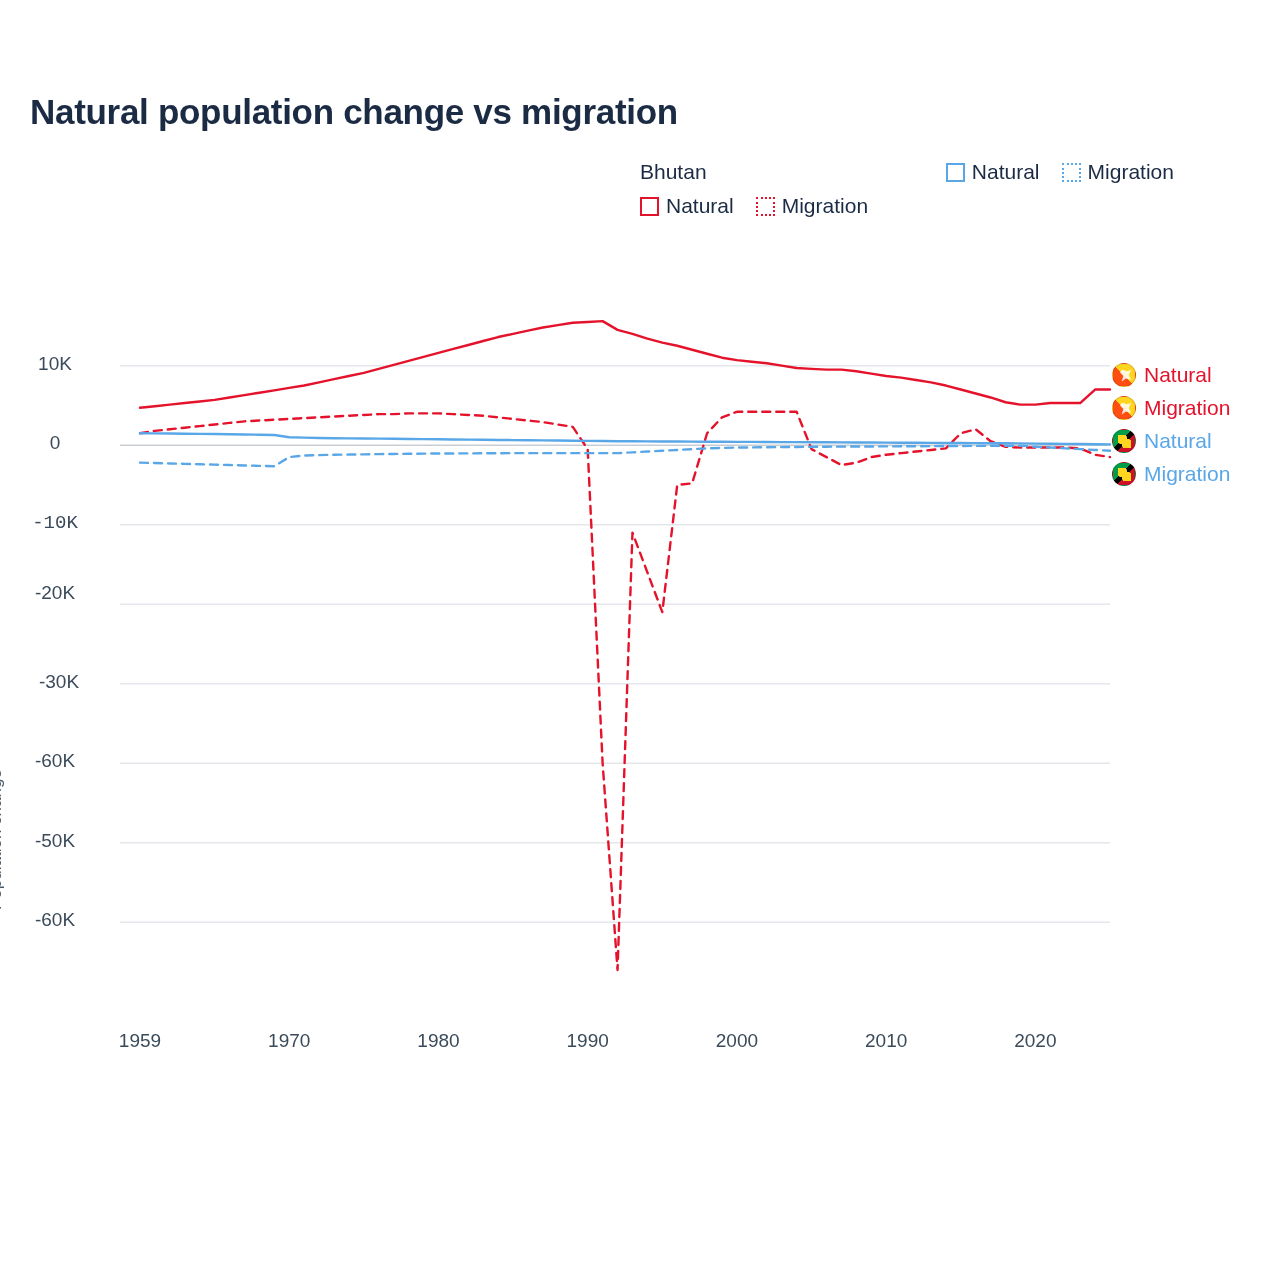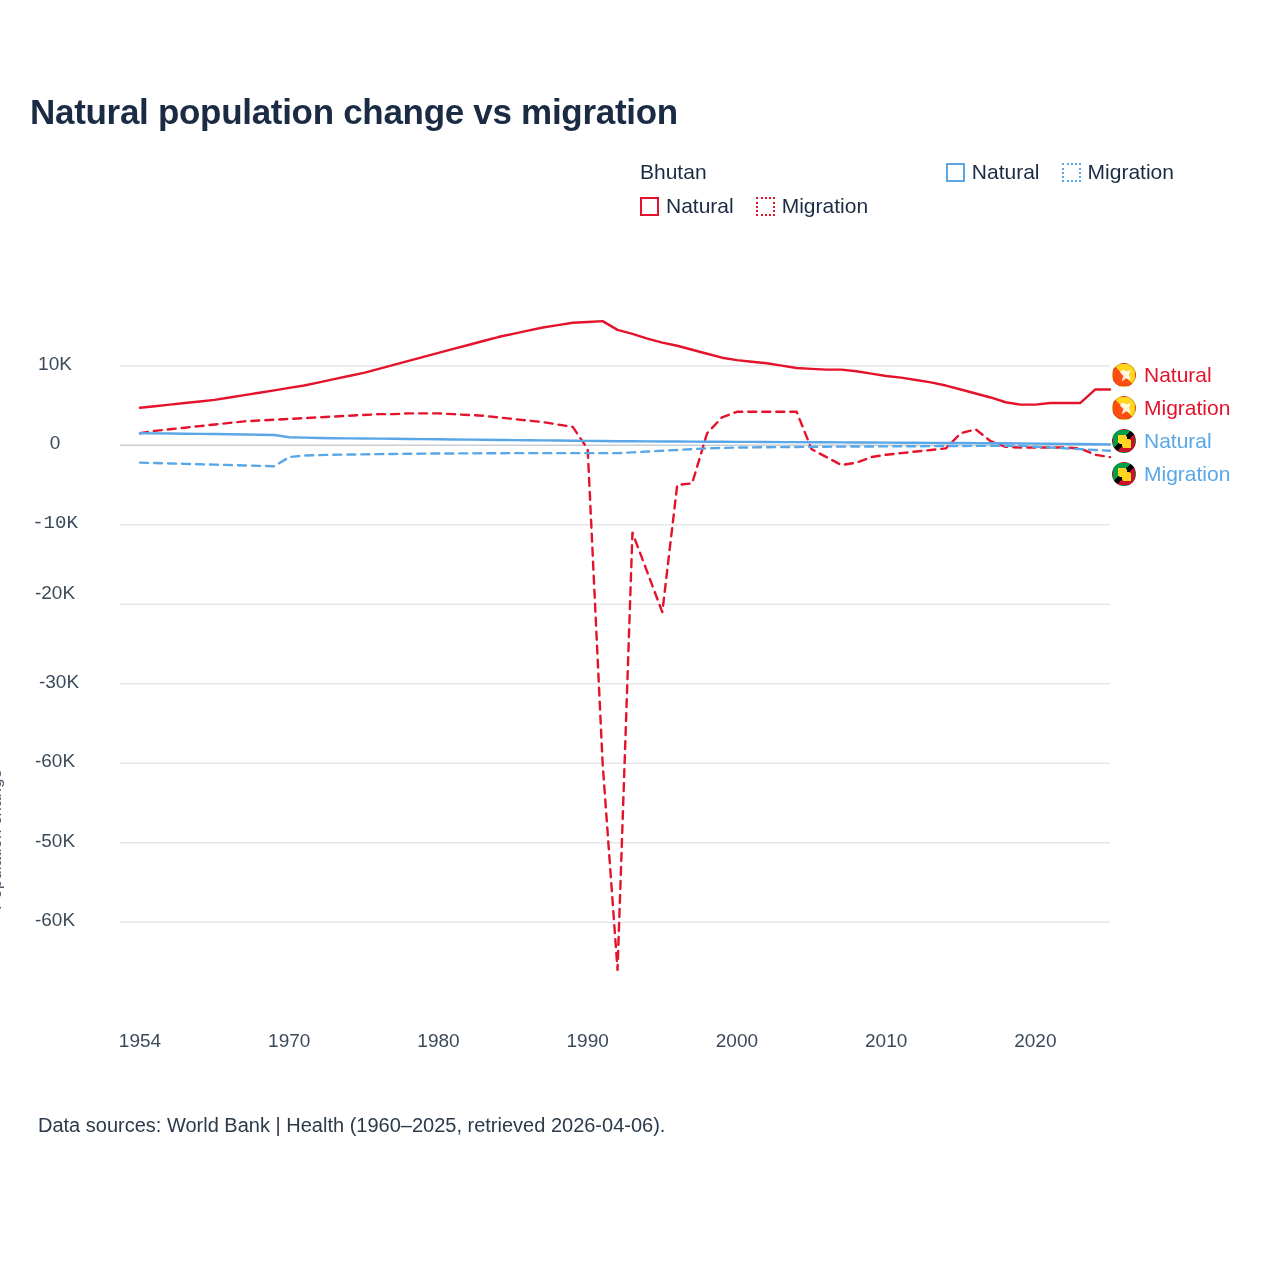--- a/index.html
+++ b/index.html
@@ -212,21 +212,21 @@
       <div class="ytick" style="left: 0px; top: 72.6627px;">10K</div>
       <div class="ytick" style="left: 0px; top: 152.181px;">0</div>
       <div class="ytick" style="left: 0px; top: 231.699px; font-family: Liberation Mono, monospace;">-10K</div>
       <div class="ytick" style="left: 0px; top: 302px;">-20K</div>
       <div class="ytick" style="left: 4px; top: 390.735px;">-30K</div>
       <div class="ytick" style="left: 0px; top: 470.253px;">-60K</div>
       <div class="ytick" style="left: 0px; top: 549.771px;">-50K</div>
       <div class="ytick" style="left: 0px; top: 629.289px;">-60K</div>
     </div>
   <div id="xtick-layer">
-      <div class="xtick" style="left: 80px; top: 750px;">1954</div>
+      <div class="xtick" style="left: 80px; top: 750px;">1959</div>
       <div class="xtick" style="left: 229.231px; top: 750px;">1970</div>
       <div class="xtick" style="left: 378.462px; top: 750px;">1980</div>
       <div class="xtick" style="left: 527.692px; top: 750px;">1990</div>
       <div class="xtick" style="left: 676.923px; top: 750px;">2000</div>
       <div class="xtick" style="left: 826.154px; top: 750px;">2010</div>
       <div class="xtick" style="left: 975.385px; top: 750px;">2020</div>
     </div>
 </div>
 
 <div class="endlabels">
@@ -242,14 +242,13 @@
     <span class="flag flag-kn"></span>
     <span class="lbl-blue">Natural</span>
   </div>
   <div class="endlabel">
     <span class="flag flag-kn"></span>
     <span class="lbl-blue">Migration</span>
   </div>
 </div>
 
 <div id="footer">
-  <div>Data sources: World Bank | Health (1960–2025, retrieved 2026-04-06).</div>
 </div>
 
 </body></html>

